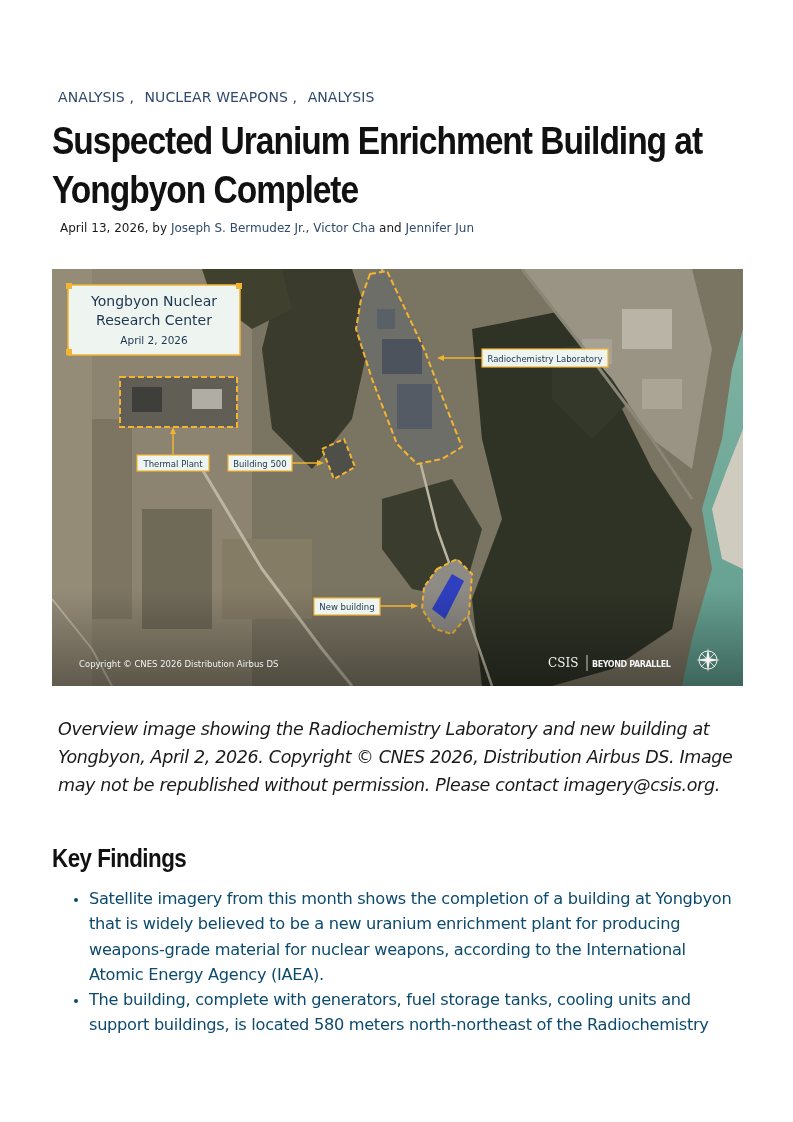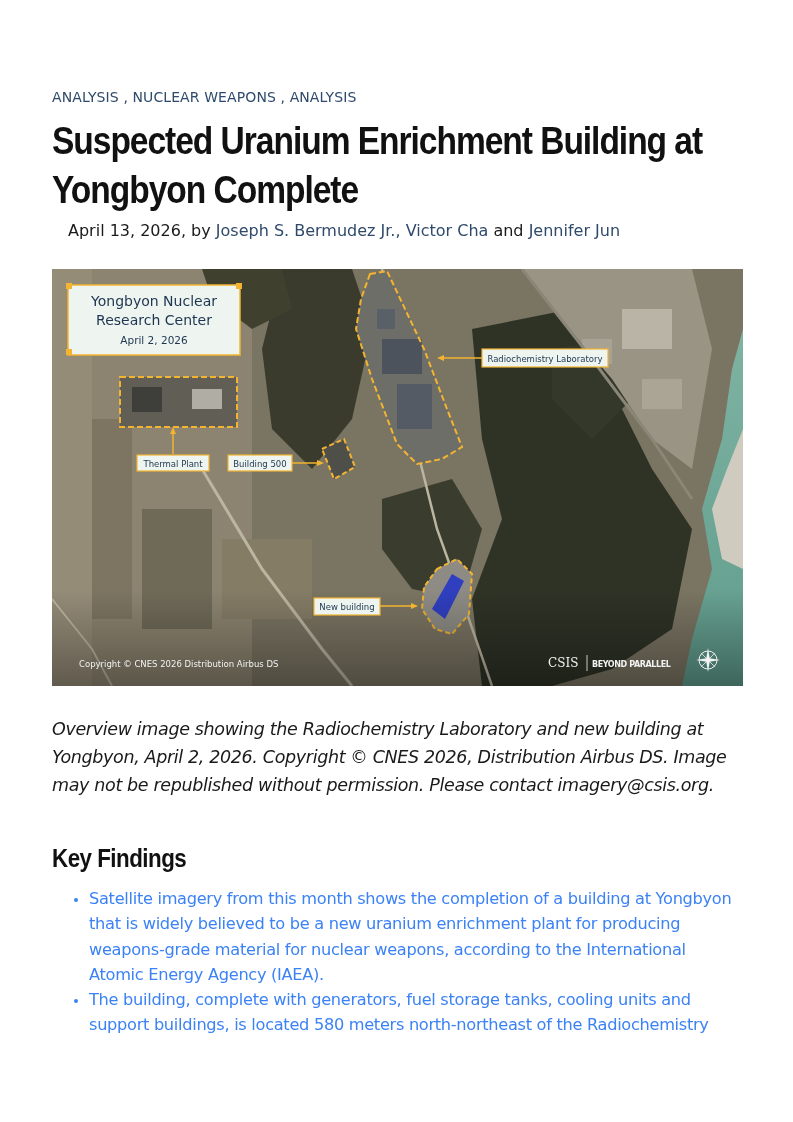--- a/index.html
+++ b/index.html
@@ -1,28 +1,28 @@
 <!DOCTYPE html>
 <html><head>
   <meta charset="utf-8">
   <style>
     html, body { margin: 0; padding: 0; background: #ffffff; }
     body { width: 793px; height: 1122px; position: relative; overflow: hidden; font-family: "DejaVu Sans", sans-serif; color: #1a1a1a; }
     .page { position: absolute; left: 52px; top: 0; width: 692px; }
     .tags { position: absolute; top: 89px; left: 0; font-size: 14px; color: #2f4a6b; letter-spacing: 0.1px; white-space: nowrap; }
-    .tags a { color: #2f4a6b; text-decoration: none; }
+    .tags a { color: #2f4a6b; text-decoration: none; margin-left: 6px; }
     .tags .sep { color: #2f4a6b; }
     .title { position: absolute; top: 116px; left: 0; width: 692px; margin: 0; font-family: "Liberation Sans", sans-serif; font-weight: bold; font-size: 39px; line-height: 49px; color: #111; letter-spacing: -1.2px; transform: scaleX(0.86); transform-origin: left top; width: 805px; }
-    .byline { position: absolute; top: 221px; left: 16px; font-size: 16px; color: #1a1a1a; white-space: nowrap; }
+    .byline { position: absolute; top: 221px; left: 8px; font-size: 12px; color: #1a1a1a; white-space: nowrap; }
     .byline a { color: #2f4a6b; text-decoration: none; }
     .figure { position: absolute; top: 269px; left: 0; width: 691px; height: 417px; overflow: hidden; background: #8b5cf6; }
     .figure svg { display: block; }
-    .caption { position: absolute; top: 697px; left: 0; width: 692px; font-style: italic; font-size: 17.5px; line-height: 28px; color: #1a1a1a; font-family: "DejaVu Sans", sans-serif; letter-spacing: -0.35px; }
+    .caption { position: absolute; top: 697px; left: 6px; width: 692px; font-style: italic; font-size: 17.5px; line-height: 28px; color: #1a1a1a; font-family: "DejaVu Sans", sans-serif; letter-spacing: -0.35px; }
     .h2 { position: absolute; top: 843px; left: 0; margin: 0; font-family: "Liberation Sans", sans-serif; font-weight: bold; font-size: 26px; color: #111; transform: scaleX(0.86); transform-origin: left top; letter-spacing: -0.6px; }
-    .findings { position: absolute; top: 886px; left: 0; width: 692px; margin: 0; padding: 0 0 0 37px; font-size: 16.2px; line-height: 25.3px; color: #3b82f6; letter-spacing: -0.3px; box-sizing: border-box; }
+    .findings { position: absolute; top: 886px; left: 0; width: 692px; margin: 0; padding: 0 0 0 37px; font-size: 16.2px; line-height: 25.3px; color: #0c4a6e; letter-spacing: -0.3px; box-sizing: border-box; }
     .findings li { margin: 0; padding: 0; }
     .findings li::marker { font-size: 14px; }
   </style>
 </head>
 <body>
 
 <div class="page">
 
   <div class="tags">
     <a href="#">ANALYSIS</a><span class="sep"> , </span><a href="#">NUCLEAR WEAPONS</a><span class="sep"> , </span><a href="#">ANALYSIS</a>

